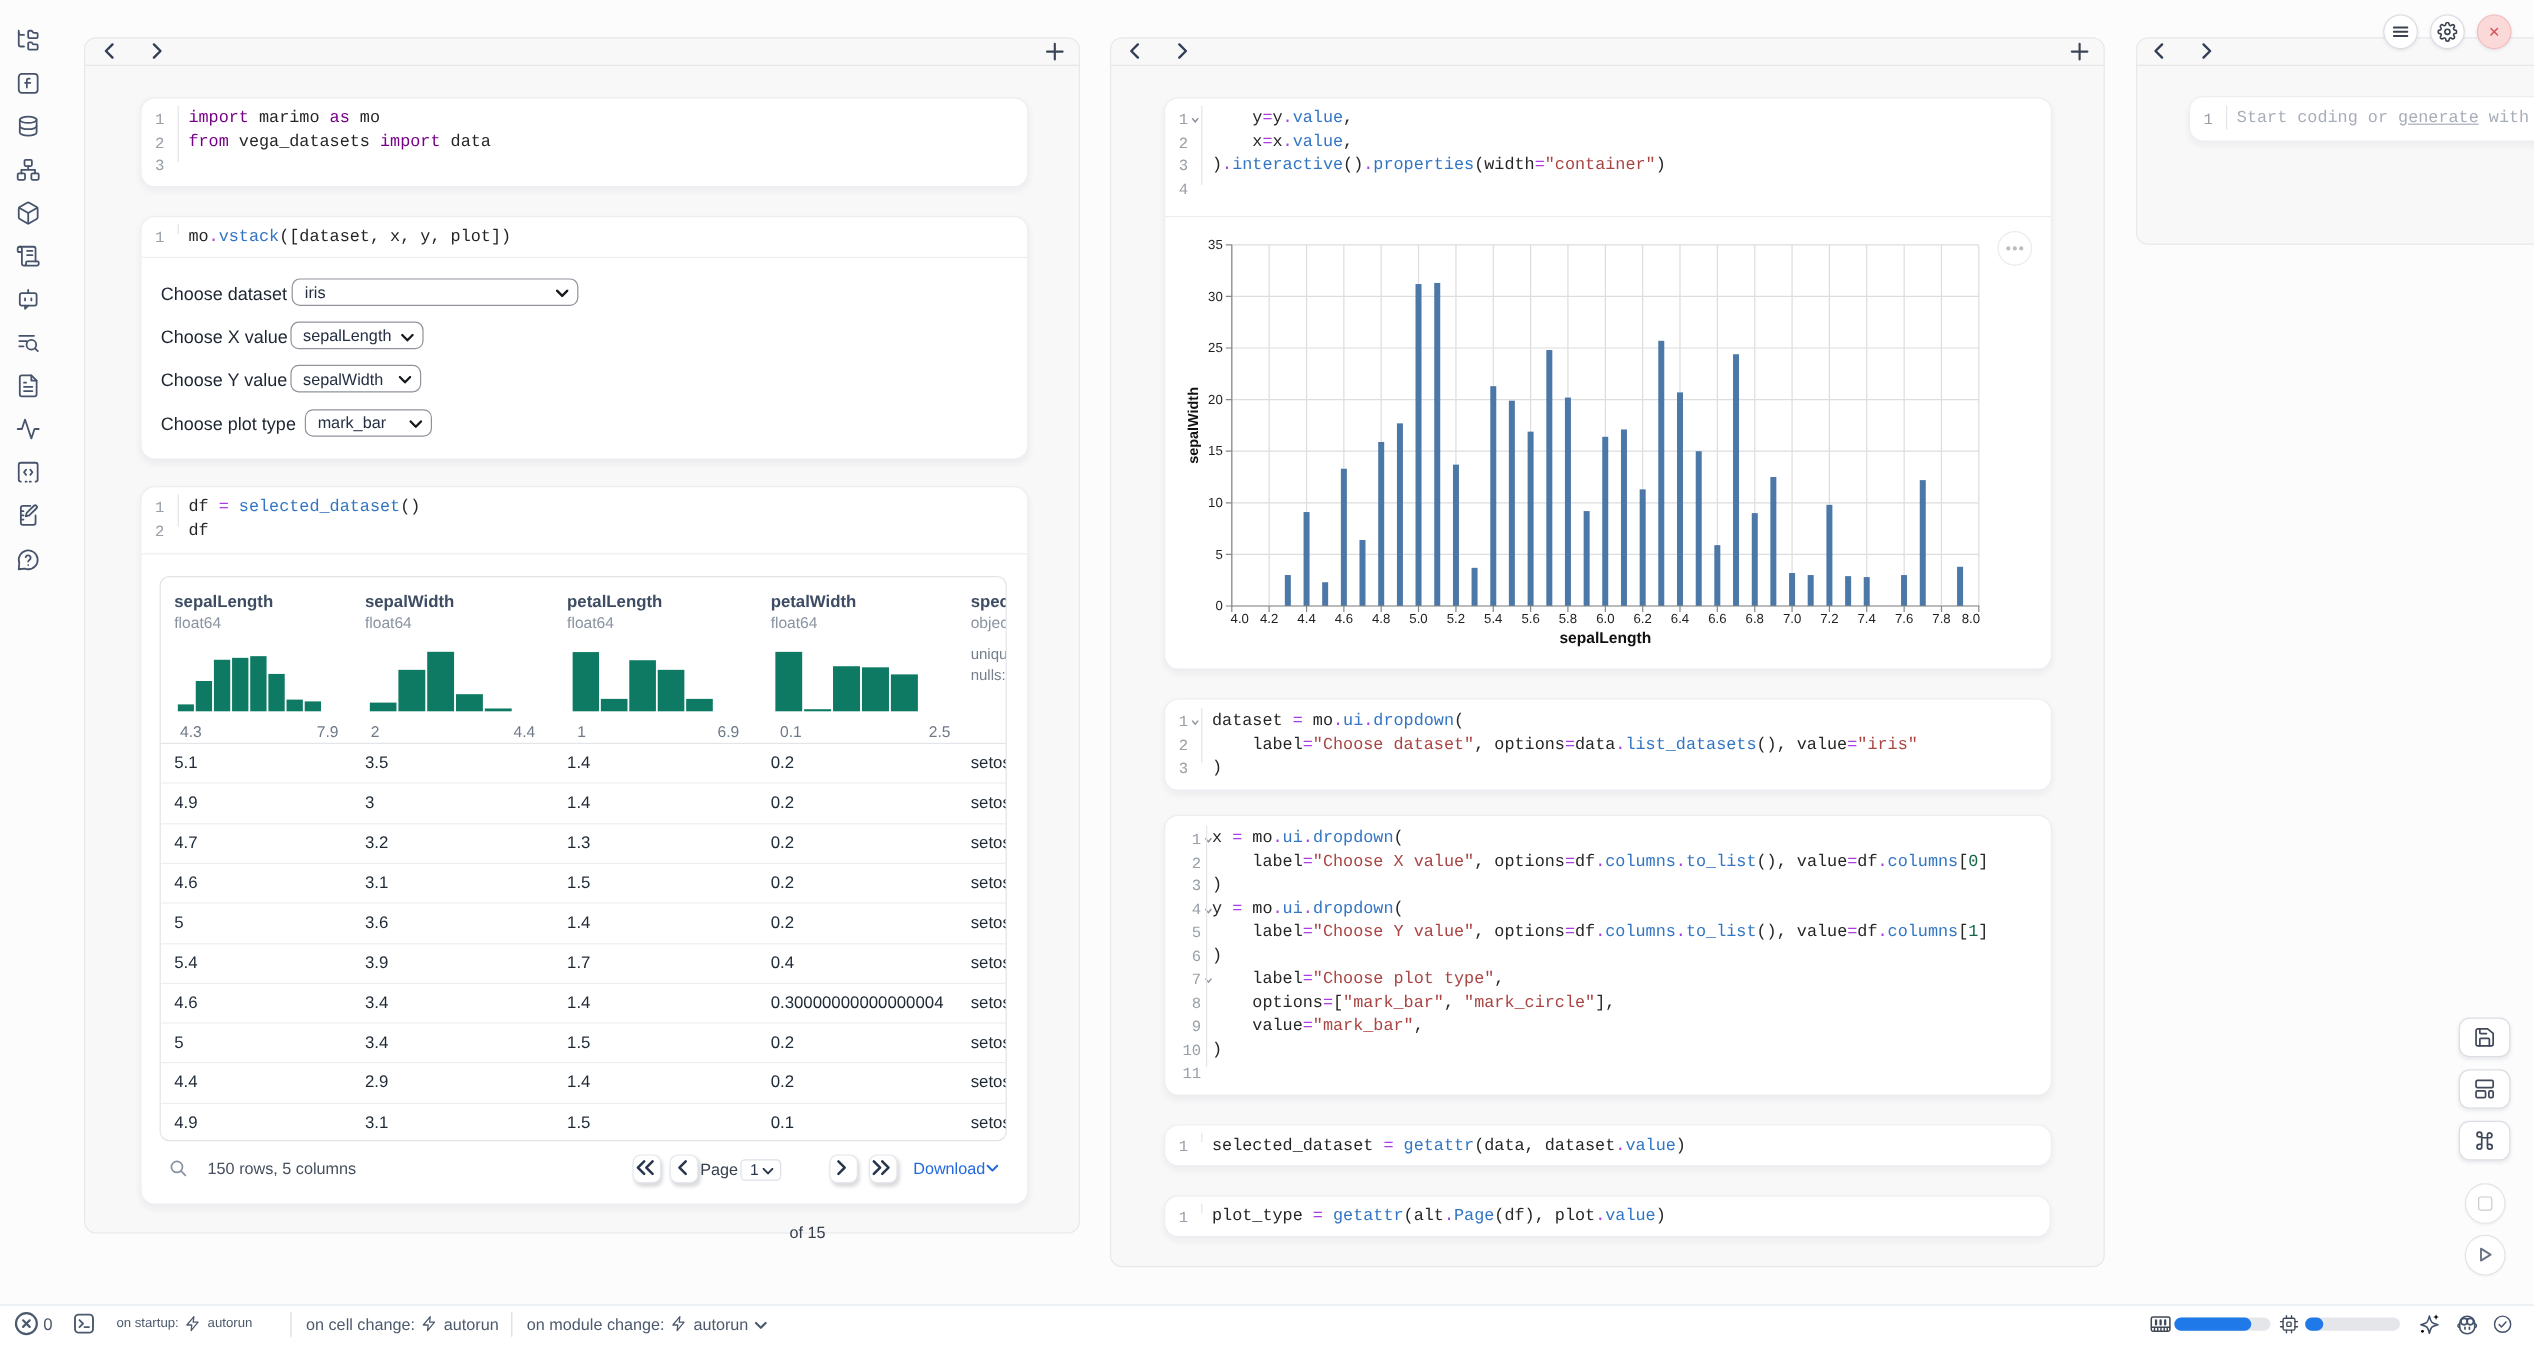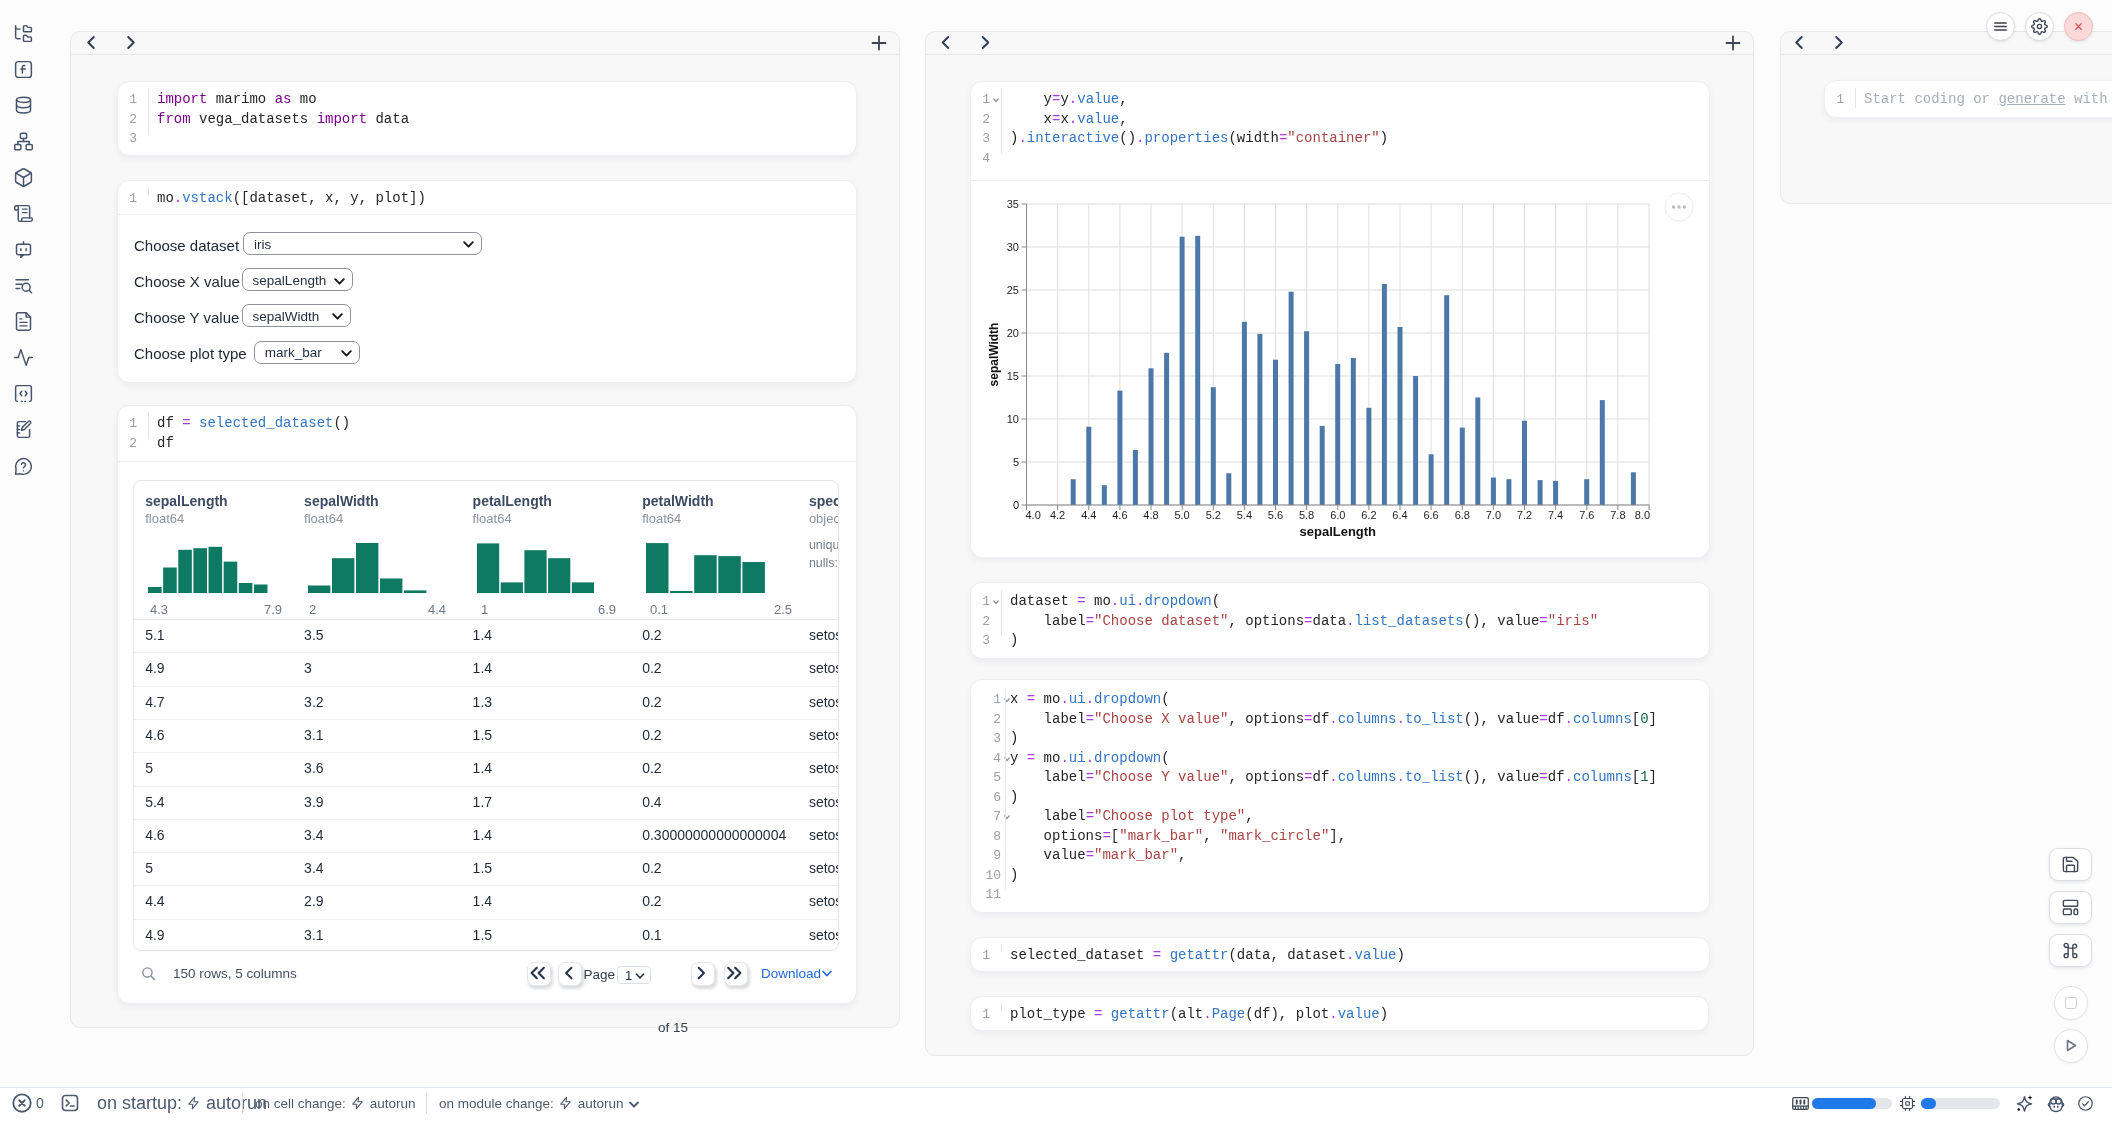--- a/index.html
+++ b/index.html
@@ -633,21 +633,21 @@
 <div style="position:absolute;left:0;top:1087px;width:2112px;height:35px;background:#fff;border-top:1px solid #e2e6ed"></div>
 <svg style="position:absolute;left:11.3px;top:1092.0px" width="22" height="22" viewBox="0 0 24 24" fill="none" stroke="#4c5a6e" stroke-width="2.0" stroke-linecap="round" stroke-linejoin="round">
     <circle cx="12" cy="12" r="9.5"></circle>
     <path d="M9 9l6 6 M15 9l-6 6"></path>
   </svg>
 <div class="statustxt" style="left:36px;top:1103px">0</div>
 <svg style="position:absolute;left:59.6px;top:1093.0px" width="20" height="20" viewBox="0 0 24 24" fill="none" stroke="#4c5a6e" stroke-width="1.9" stroke-linecap="round" stroke-linejoin="round">
     <rect x="3" y="3" width="18" height="18" rx="3.5"></rect>
     <path d="M7.5 8.5 11 12l-3.5 3.5 M12.5 15.5H17"></path>
   </svg>
-<div style="position:absolute;left:97px;top:1095px;height:16px;display:flex;align-items:center;gap:5px;font-size:18px;color:#4c5a6e;font-family:'Liberation Sans',sans-serif;white-space:nowrap">
+<div style="position:absolute;left:97px;top:1095px;height:16px;display:flex;align-items:center;gap:5px;font-size:11px;color:#4c5a6e;font-family:'Liberation Sans',sans-serif;white-space:nowrap">
     <span>on startup:</span>
     <svg width="14" height="14" viewBox="0 0 24 24" fill="none" stroke="#4c5a6e" stroke-width="1.8" stroke-linecap="round" stroke-linejoin="round">
       <path d="M13 2 3 14h7l-1 8 10-12h-7l1-8z"></path>
     </svg>
     <span>autorun</span>
   </div>
 <div style="position:absolute;left:242px;top:1093px;width:1px;height:21px;background:#d8dbe0"></div>
 <div style="position:absolute;left:255px;top:1095px;height:16px;display:flex;align-items:center;gap:5px;font-size:13.5px;color:#4c5a6e;font-family:'Liberation Sans',sans-serif;white-space:nowrap">
     <span>on cell change:</span>
     <svg width="14" height="14" viewBox="0 0 24 24" fill="none" stroke="#4c5a6e" stroke-width="1.8" stroke-linecap="round" stroke-linejoin="round">

